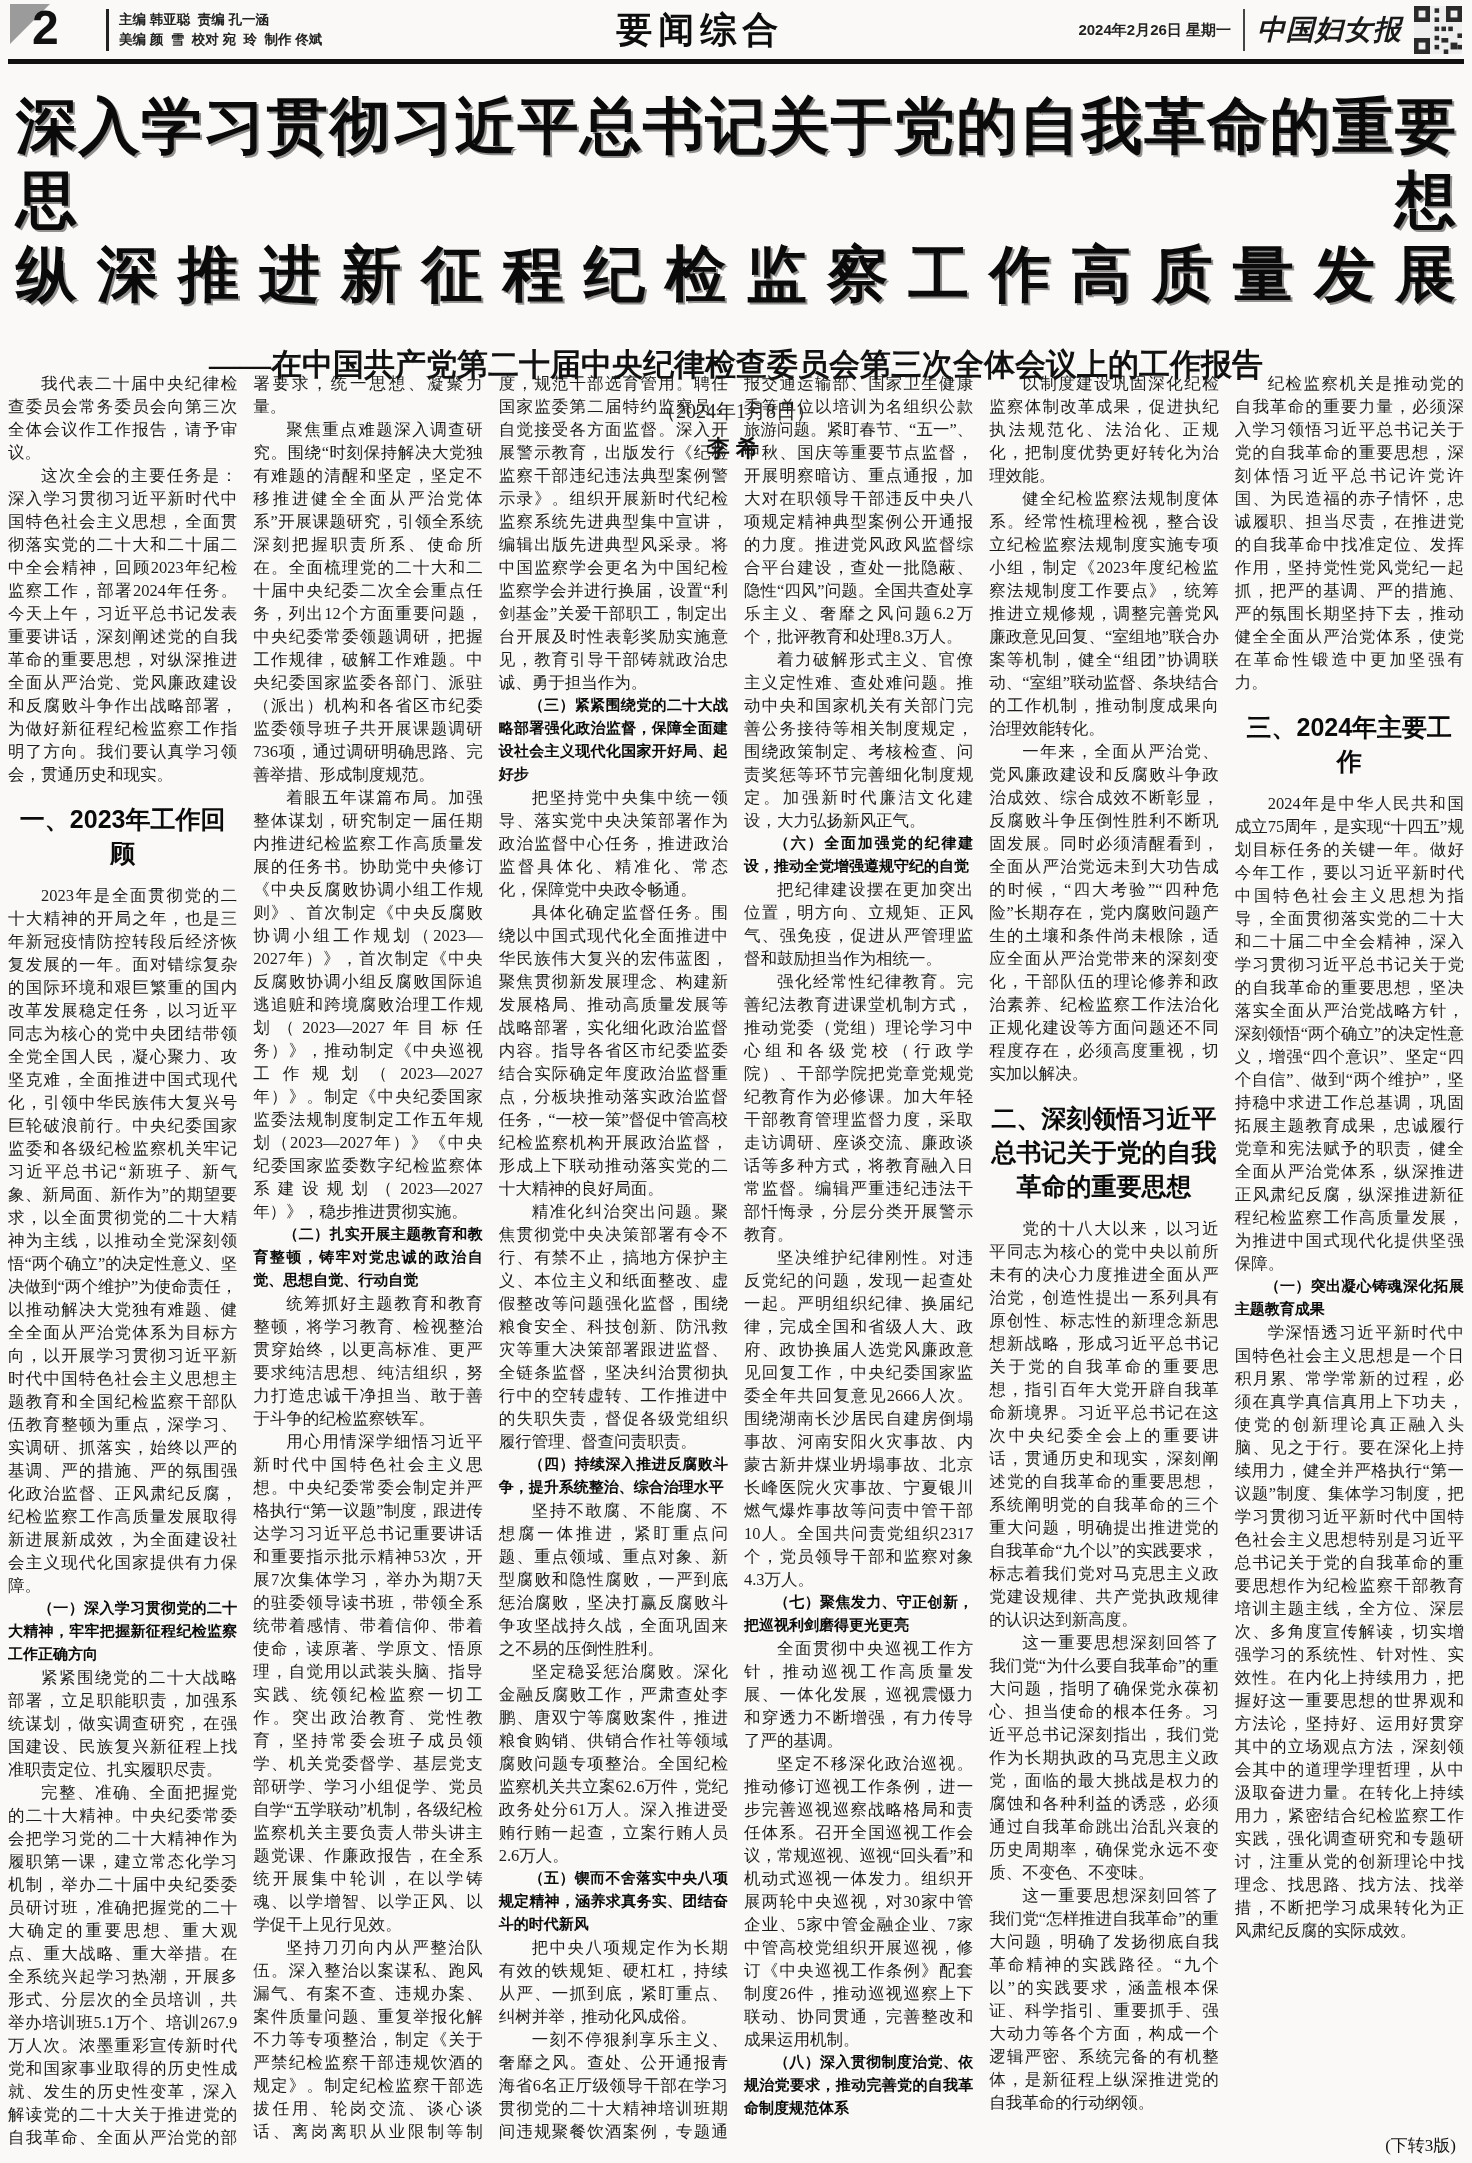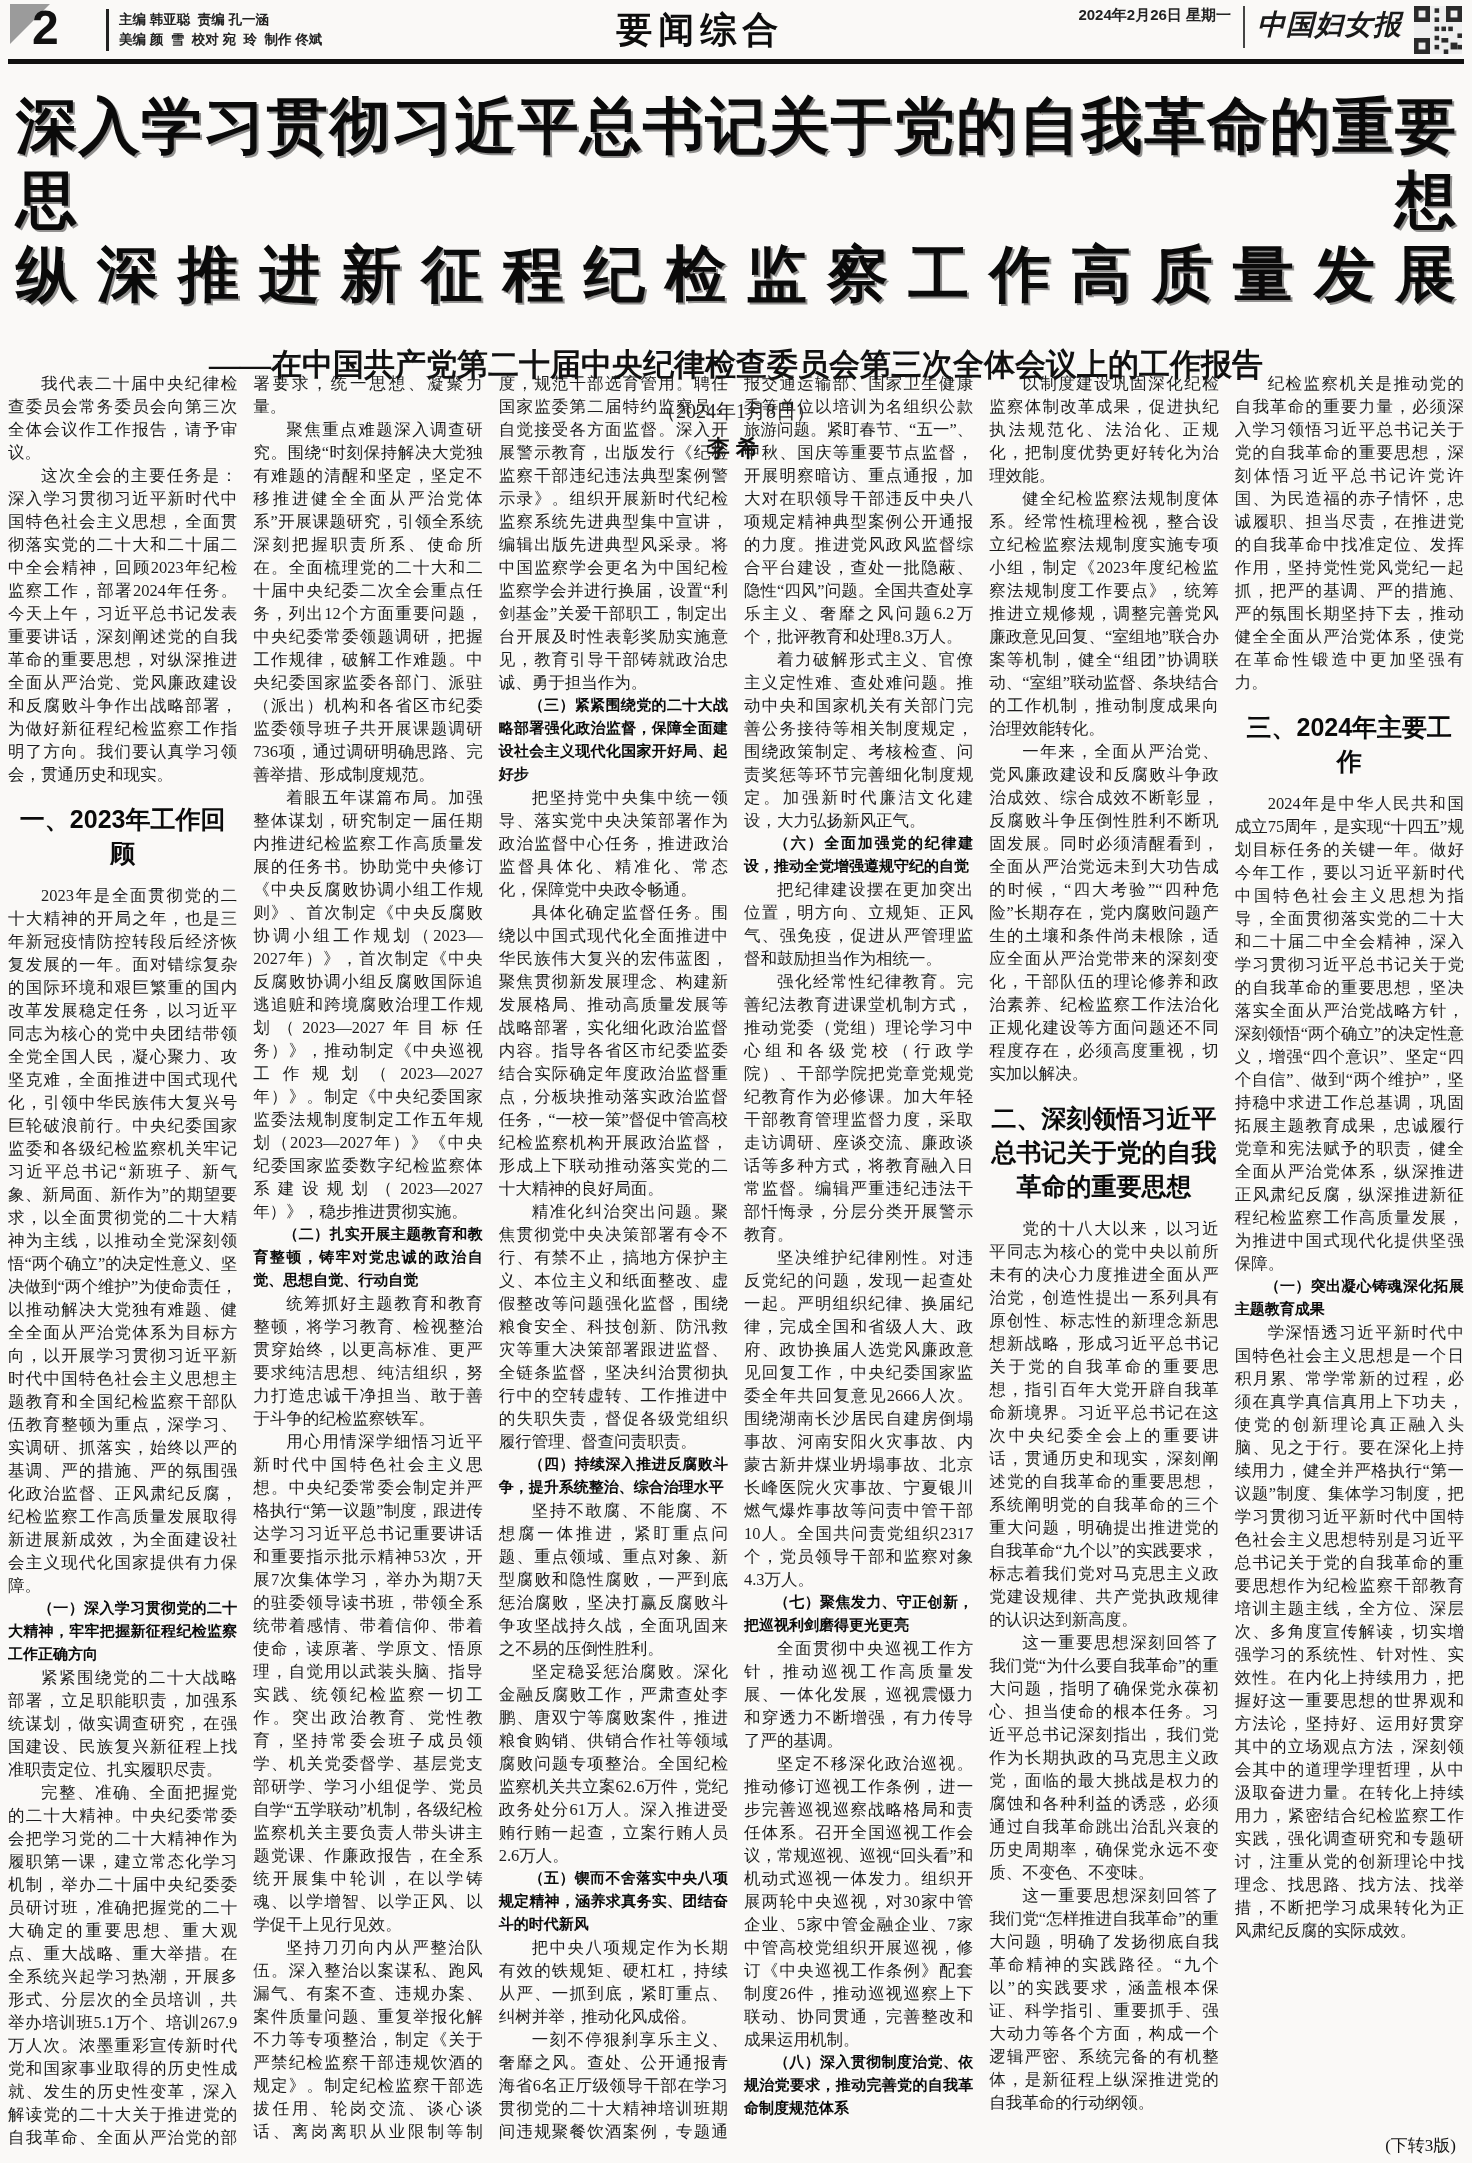--- a/index.html
+++ b/index.html
@@ -11,21 +11,21 @@
   .corner-tri{position:absolute;left:0;top:0;width:0;height:0;
               border-top:40px solid #9b9b9b;border-right:40px solid transparent;}
   .pageno{position:absolute;left:22px;top:-2px;font-family:"Liberation Sans",sans-serif;
           font-weight:bold;font-size:48px;line-height:52px;color:#111;}
   .vbar{width:3px;height:42px;background:#222;margin:0 10px 0 0;flex:0 0 auto;}
   .staff{font-family:"Liberation Sans",sans-serif;font-size:13.5px;font-weight:bold;
          line-height:20px;color:#222;white-space:pre;flex:0 0 auto;}
   .hdr-mid{flex:1 1 auto;text-align:center;}
   .section-title{font-family:"Liberation Sans",sans-serif;font-weight:bold;font-size:36px;
                  letter-spacing:6px;color:#0d0d0d;}
-  .hdr-right{display:flex;align-items:flex-start;flex:0 0 auto;gap:12px;}
+  .hdr-right{display:flex;align-items:center;flex:0 0 auto;gap:12px;}
   .hdr-date{font-family:"Liberation Sans",sans-serif;font-weight:bold;font-size:15px;color:#222;}
   .vbar2{width:2px;height:42px;background:#444;}
   .masthead{font-family:"Liberation Serif",serif;font-style:italic;font-weight:bold;
             font-size:28px;color:#1a1a1a;letter-spacing:1px;}
   .qr{width:48px;height:48px;flex:0 0 auto;}
   .hdr-rule{height:5px;background:#111;margin:3px 8px 0 8px;}
   
   .headline{margin:26px 16px 0 16px;}
   .hl-line{font-weight:bold;font-size:61px;line-height:74px;color:#0a0a0a;
            text-align:justify;text-align-last:justify;text-shadow:2px 2px 0 rgba(60,60,60,.55);

